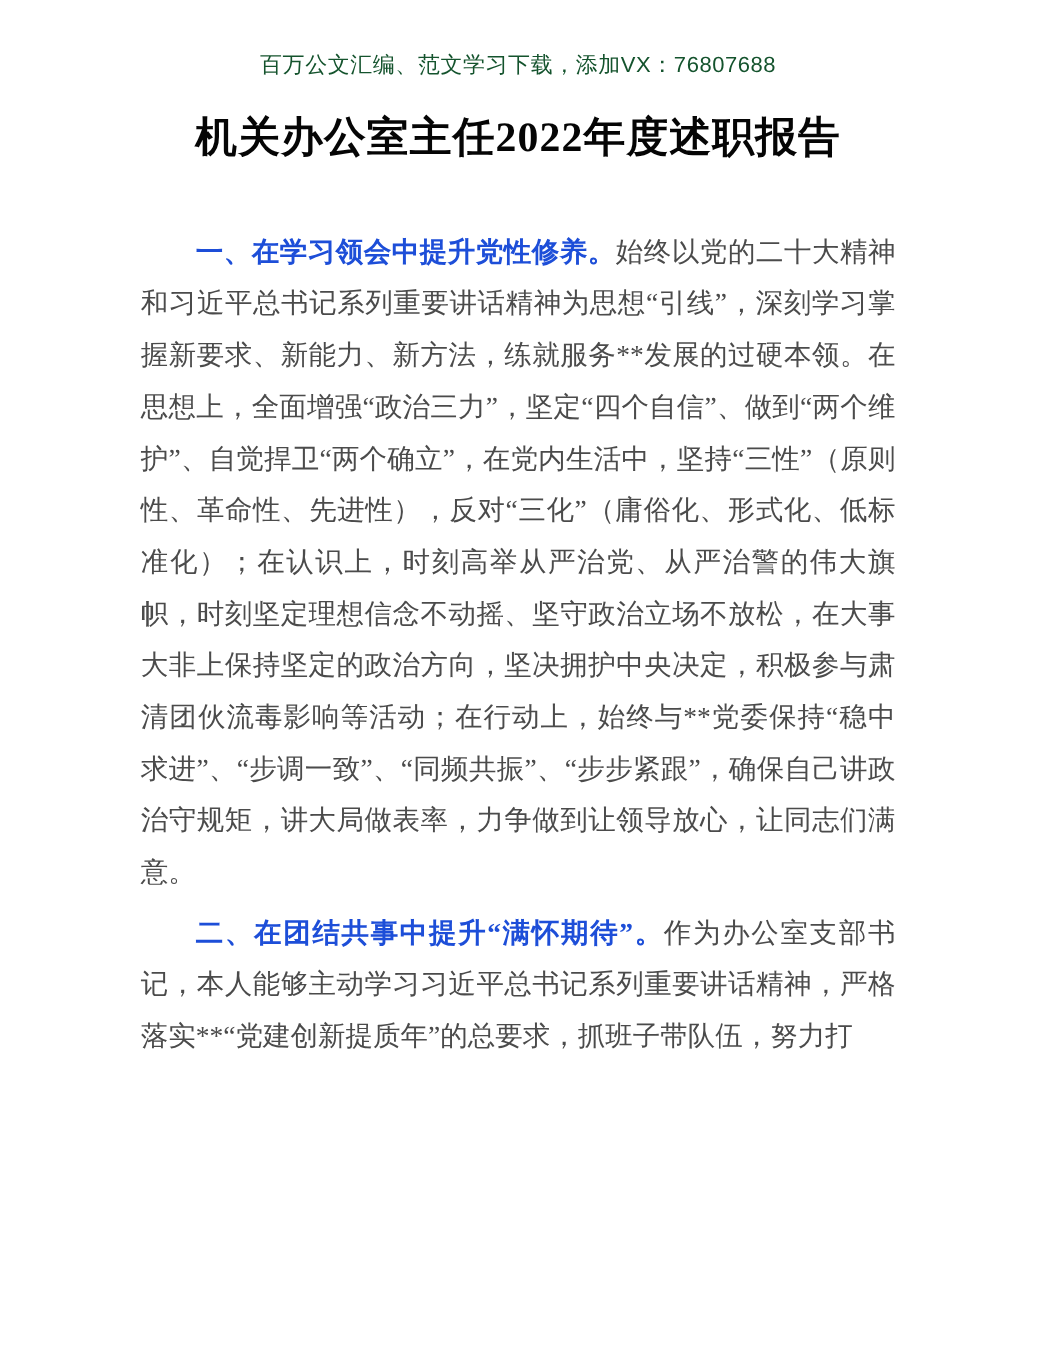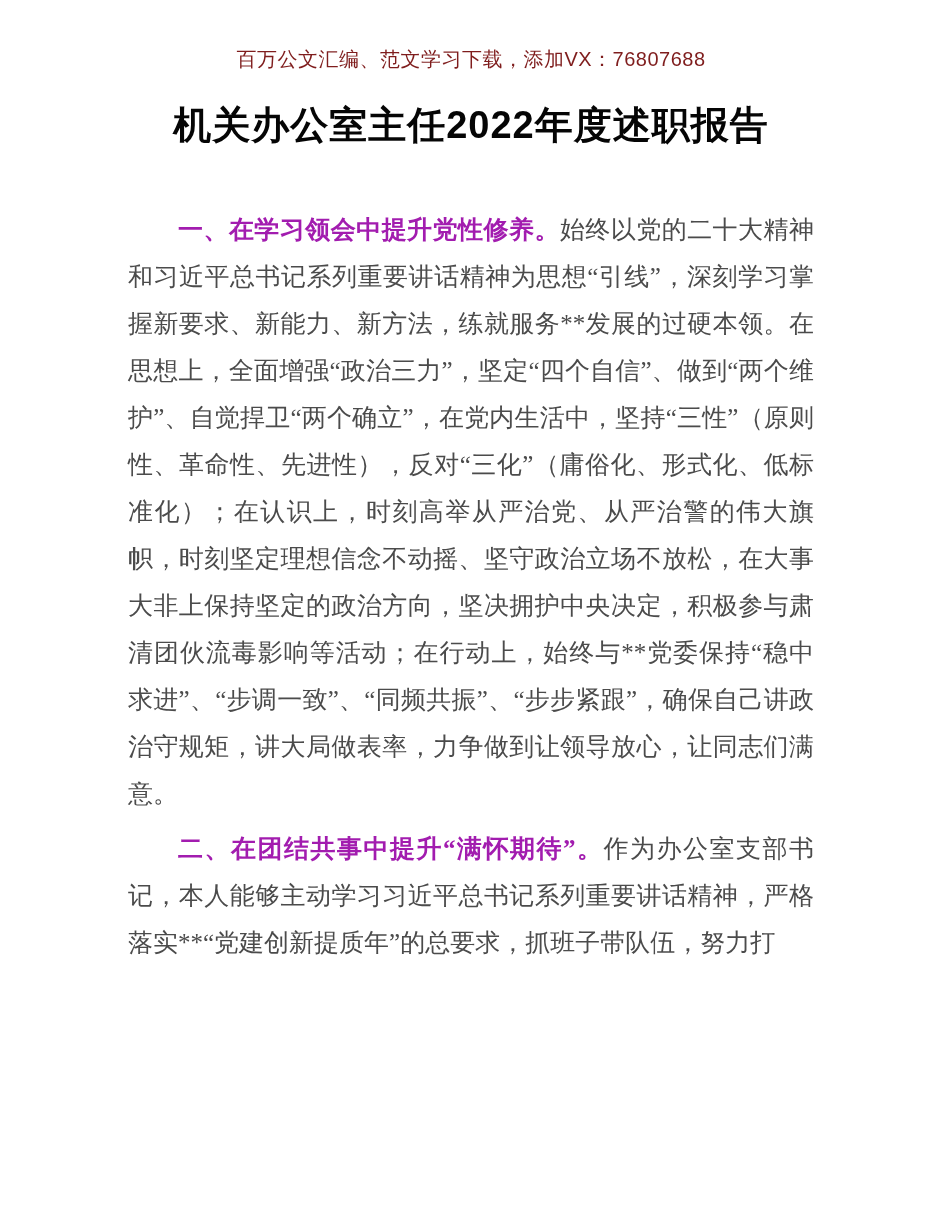--- a/index.html
+++ b/index.html
@@ -17,28 +17,28 @@
     background: #ffffff;
     padding: 46px 136px 0 128px;
     overflow: hidden;
   }
 
   .watermark {
     text-align: center;
     font-family: "Liberation Sans", "DejaVu Sans", sans-serif;
     font-size: 20px;
     line-height: 26px;
-    color: #7f1d1d;
+    color: #14532d;
     letter-spacing: 0.5px;
   }
 
   .doc-title {
     margin-top: 28px;
     text-align: center;
-    font-family: Liberation Sans, sans-serif;
+    font-family: Liberation Serif, serif;
     font-weight: bold;
     font-size: 38px;
     line-height: 50px;
     color: #050505;
     letter-spacing: 1px;
   }
 
   .doc-body {
     margin-top: 56px;
     font-family: "Liberation Serif", "DejaVu Serif", serif;
@@ -49,21 +49,21 @@
   }
 
   .doc-body p.para {
     text-indent: 2em;
     margin-bottom: 8px;
     word-break: break-all;
   }
 
   .doc-body p.para strong.lead {
     font-weight: bold;
-    color: #a21caf;
+    color: #1d4ed8;
   }
 </style>
 </head>
 <body>
 
 <div class="doc-page">
   <div class="watermark">百万公文汇编、范文学习下载，添加VX：76807688</div>
 
   <h1 class="doc-title">机关办公室主任2022年度述职报告</h1>
 

